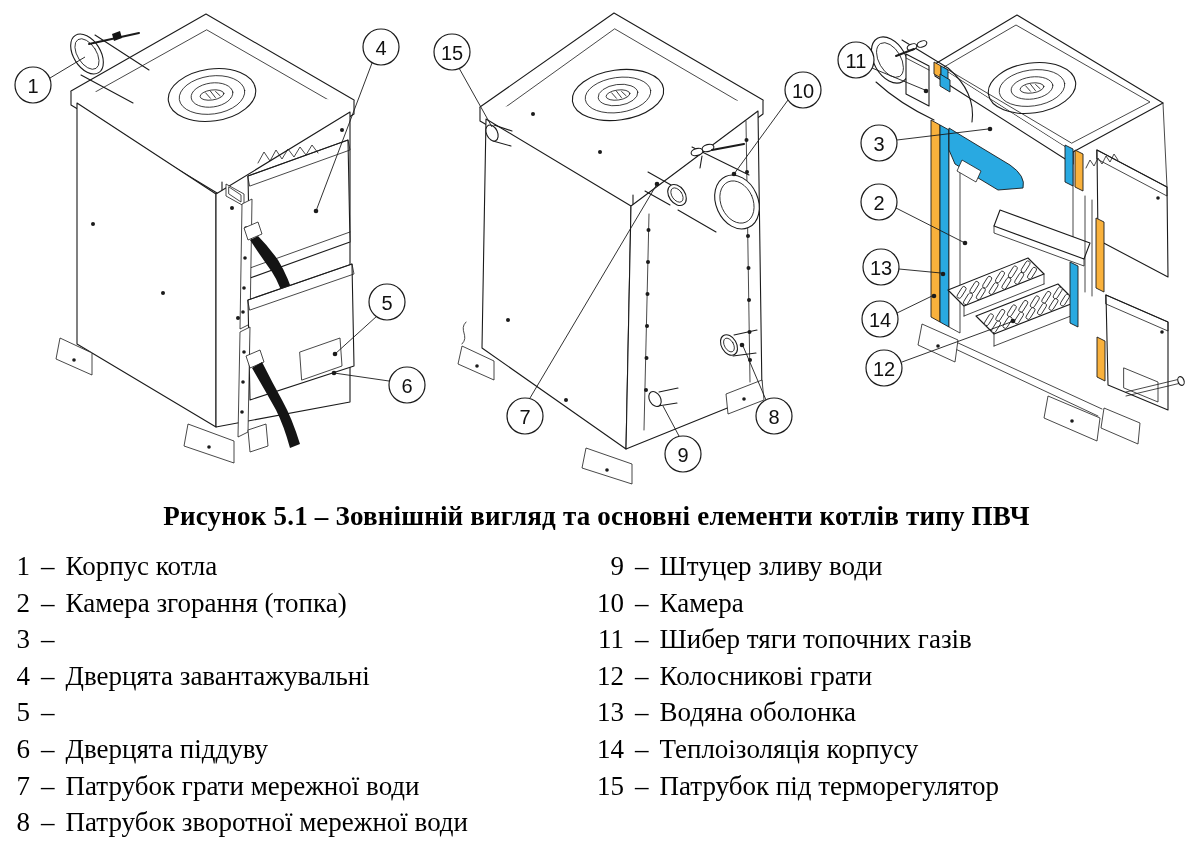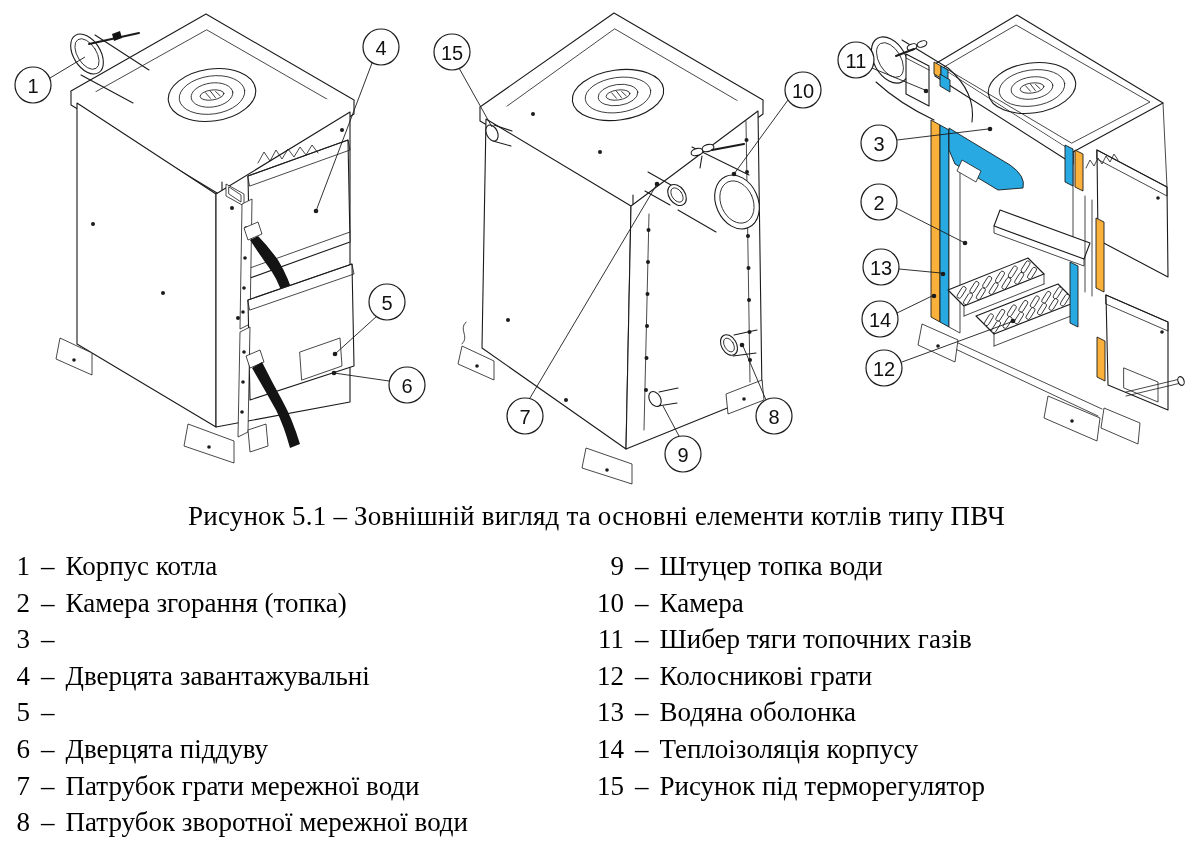--- a/index.html
+++ b/index.html
@@ -13,21 +13,21 @@
   .blue{fill:#29a9e1;stroke:#1b1b1b;stroke-width:.9;stroke-linejoin:round}
   .orange{fill:#f9b13c;stroke:#1b1b1b;stroke-width:.9;stroke-linejoin:round}
   .dot{fill:#1b1b1b;stroke:none}
   .blackfill{fill:#141414;stroke:none}
   .slot{fill:#fff;stroke:#1b1b1b;stroke-width:.8}
   .co{fill:#fff;stroke:#1b1b1b;stroke-width:1.2}
   .cn{font-family:"Liberation Sans","DejaVu Sans",sans-serif;font-size:20px;fill:#111;text-anchor:middle}
   .leader{fill:none;stroke:#1b1b1b;stroke-width:.9}
   
   .caption{position:absolute;top:501px;left:0;width:100%;text-align:center;
-           font-weight:normal;font-size:27px;letter-spacing:.2px}
+           font-weight:bold;font-size:27px;letter-spacing:.2px}
   .legend{position:absolute;top:548px;left:0;width:1193px;font-size:27px}
   .col{position:absolute;top:0}
   .col-left{left:14px}
   .col-right{left:588px}
   .li{display:flex;align-items:baseline;height:36.6px;line-height:36.6px;white-space:nowrap}
   .li .num{display:inline-block;text-align:right}
   .col-left .num{min-width:16px}
   .col-right .num{min-width:36px}
   .li .sep{margin:0 11px}
 </style>
@@ -412,21 +412,21 @@
       <div class="li">
           <span class="num">8</span>
           <span class="sep">–</span>
           <span class="lbl">Патрубок зворотної мережної води</span>
         </div>
     </div>
     <div class="col col-right">
       <div class="li">
           <span class="num">9</span>
           <span class="sep">–</span>
-          <span class="lbl">Штуцер топка води</span>
+          <span class="lbl">Штуцер зливу води</span>
         </div>
       <div class="li">
           <span class="num">10</span>
           <span class="sep">–</span>
           <span class="lbl">Камера</span>
         </div>
       <div class="li">
           <span class="num">11</span>
           <span class="sep">–</span>
           <span class="lbl">Шибер тяги топочних газів</span>
@@ -442,17 +442,17 @@
           <span class="lbl">Водяна оболонка</span>
         </div>
       <div class="li">
           <span class="num">14</span>
           <span class="sep">–</span>
           <span class="lbl">Теплоізоляція корпусу</span>
         </div>
       <div class="li">
           <span class="num">15</span>
           <span class="sep">–</span>
-          <span class="lbl">Рисунок під терморегулятор</span>
+          <span class="lbl">Патрубок під терморегулятор</span>
         </div>
     </div>
   </div>
 </div>
 
 </body></html>

